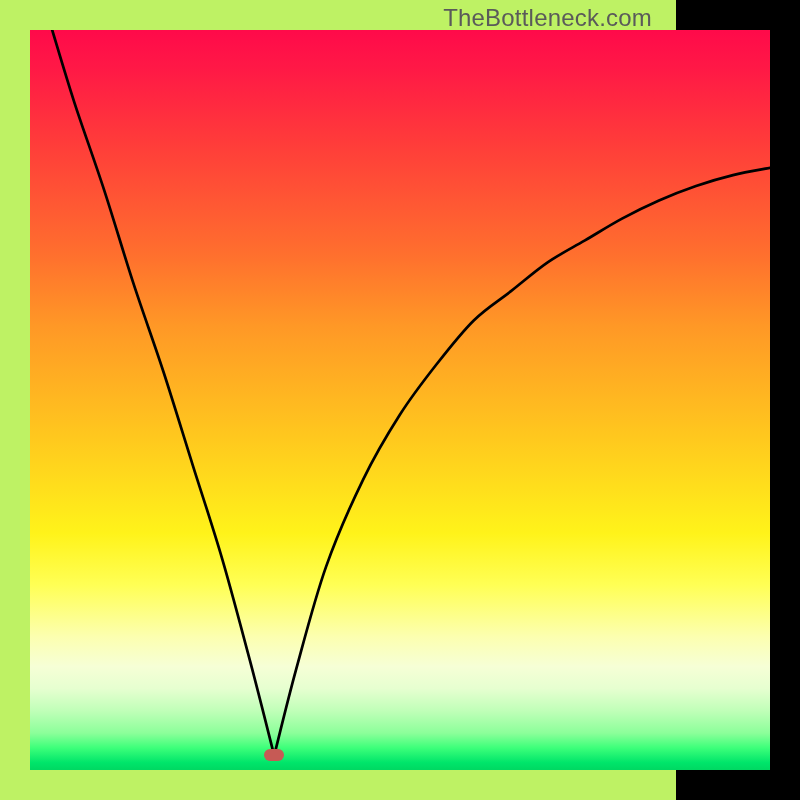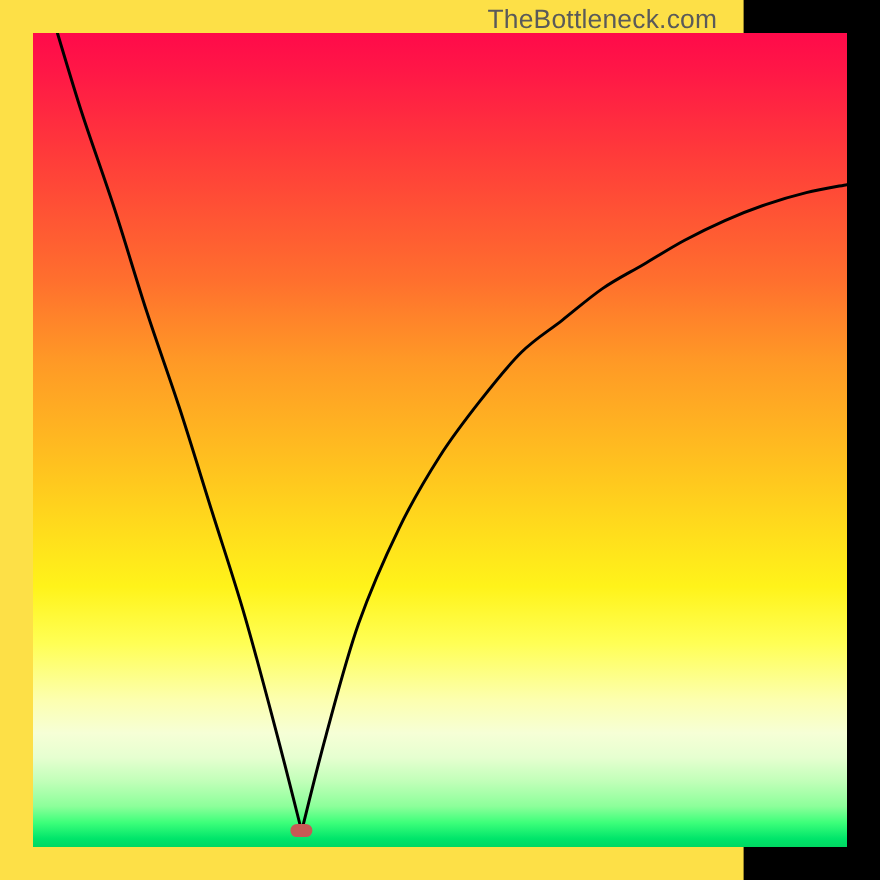--- a/index.html
+++ b/index.html
@@ -8,21 +8,21 @@
     width: 800px;
     height: 800px;
     background: #000;
     overflow: hidden;
     font-family: Arial, Helvetica, sans-serif;
   }
   .outer {
     width: 676px;
     height: 800px;
     position: relative;
-    background: #fde047;
+    background: #bef264;
   }
   .plot {
     position: absolute;
     left: 30px;
     top: 30px;
     width: 740px;
     height: 740px;
     background: linear-gradient(to bottom,
       #ff0a4a 0%,
       #ff1846 5%,

